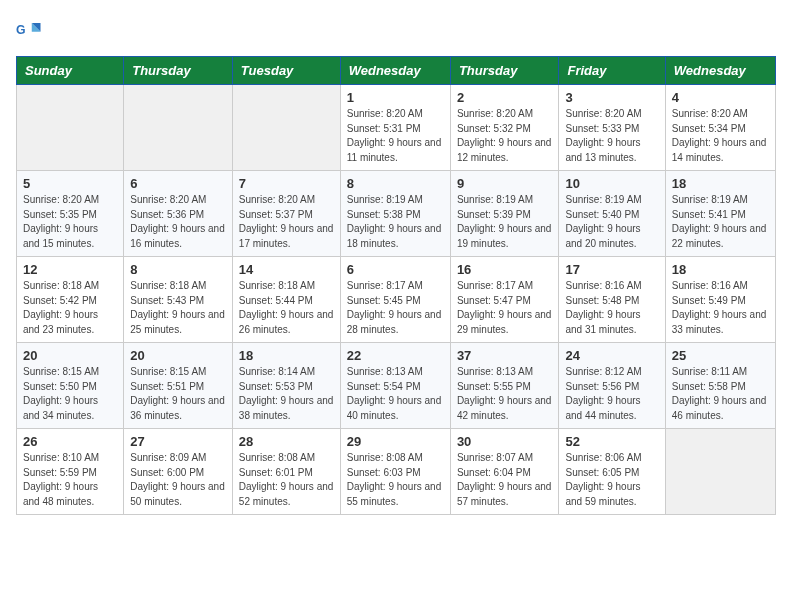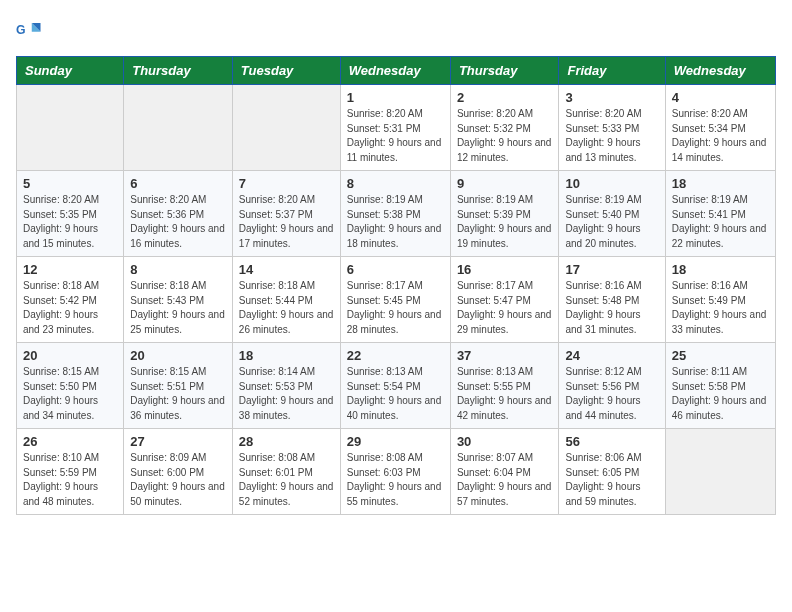--- a/index.html
+++ b/index.html
@@ -246,19 +246,19 @@
         </td>
         <td>
           <div class="day-number">29</div>
           <div class="day-info">Sunrise: 8:08 AM<br>Sunset: 6:03 PM<br>Daylight: 9 hours and 55 minutes.</div>
         </td>
         <td>
           <div class="day-number">30</div>
           <div class="day-info">Sunrise: 8:07 AM<br>Sunset: 6:04 PM<br>Daylight: 9 hours and 57 minutes.</div>
         </td>
         <td>
-          <div class="day-number">56</div>
+          <div class="day-number">52</div>
           <div class="day-info">Sunrise: 8:06 AM<br>Sunset: 6:05 PM<br>Daylight: 9 hours and 59 minutes.</div>
         </td>
         <td class="empty-cell"></td>
       </tr>
     </tbody>
 </table>
 
 </body></html>

